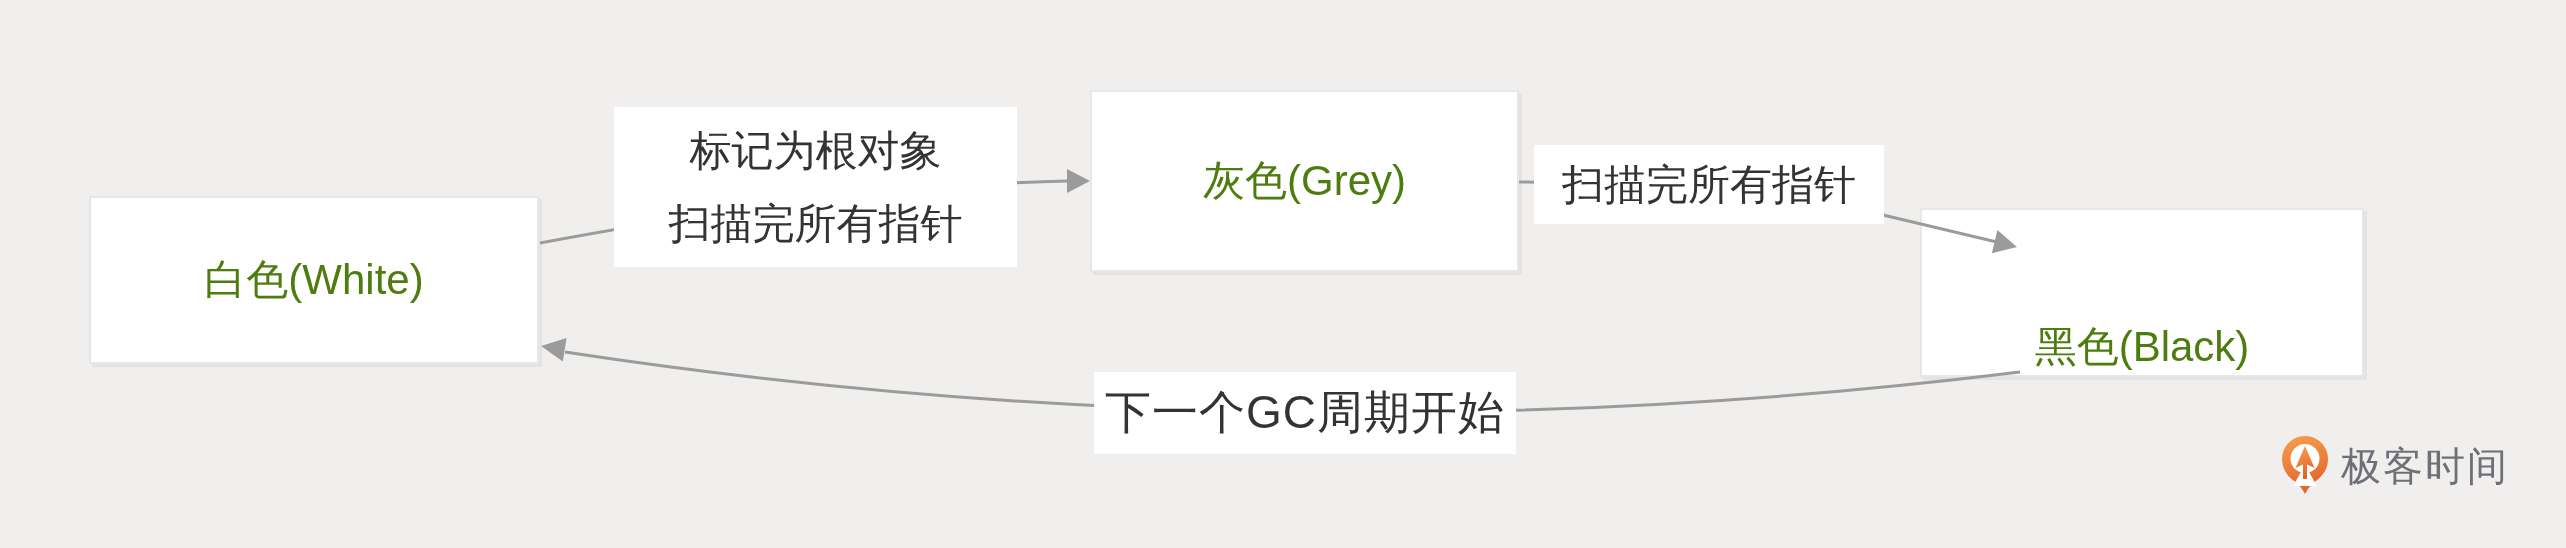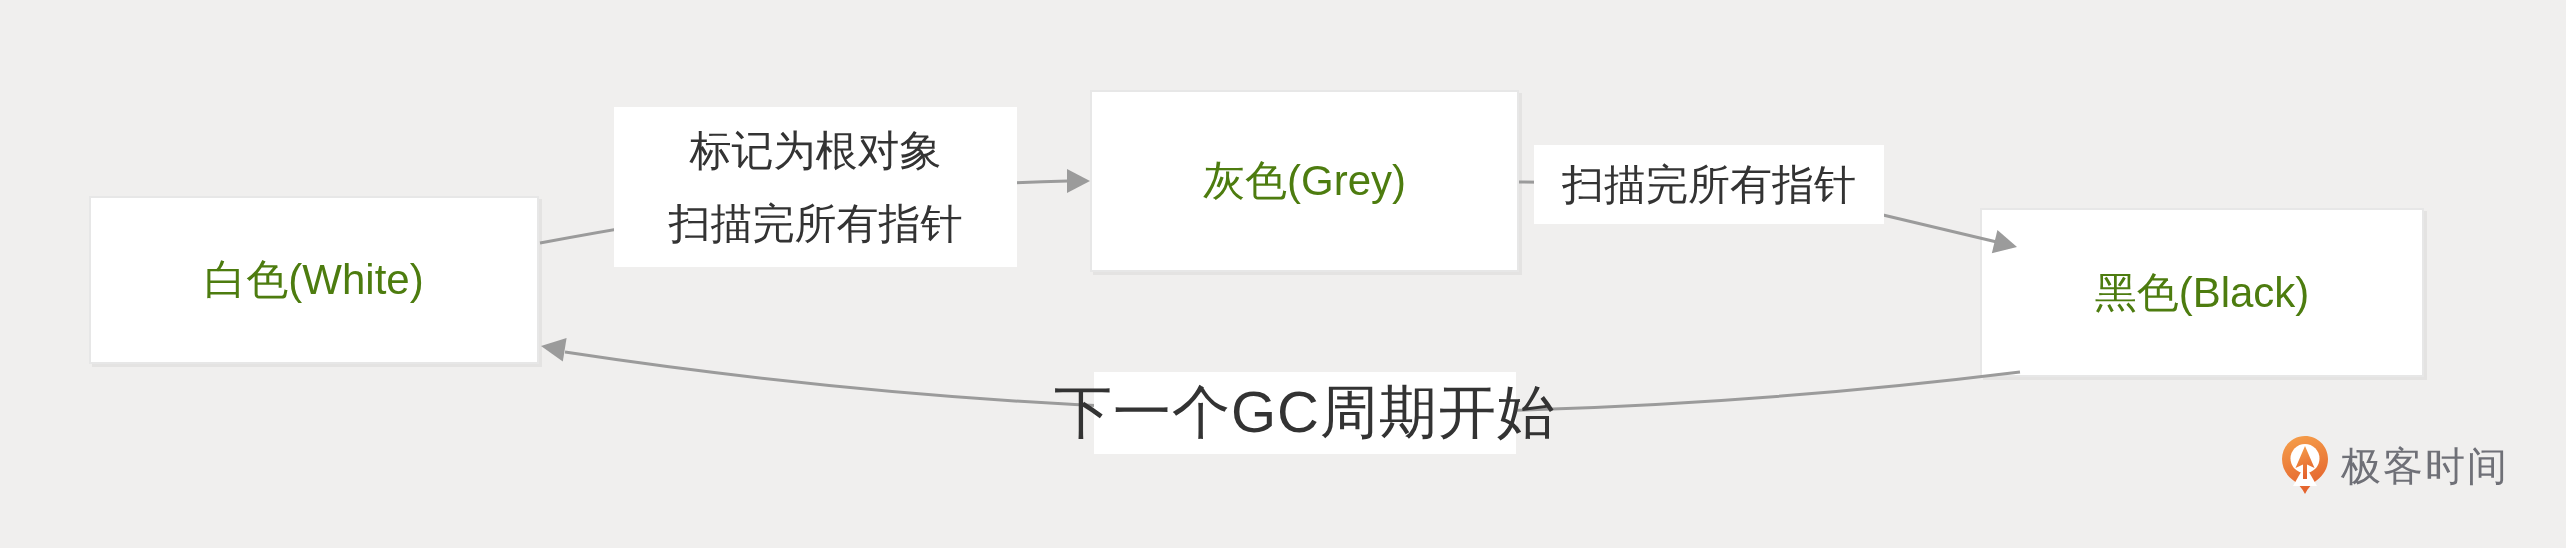--- a/index.html
+++ b/index.html
@@ -27,21 +27,21 @@
     display: flex;
     align-items: center;
     justify-content: center;
     font-size: 42px;
     color: #4d7c0f;
     box-sizing: border-box;
     z-index: 1;
   }
   #node-white { left: 89px;  top: 196px; width: 450px; height: 168px; }
   #node-grey  { left: 1090px; top: 90px;  width: 429px; height: 182px; }
-  #node-black { left: 1980px; top: 208px; width: 444px; height: 169px; }
+  #node-black { left: 1920px; top: 208px; width: 444px; height: 169px; align-items: flex-end; }
 
   svg.connectors {
     position: absolute;
     left: 0; top: 0;
     z-index: 2;
     pointer-events: none;
   }
 
   .edge-label {
     position: absolute;
@@ -52,21 +52,21 @@
     justify-content: center;
     text-align: center;
     font-size: 42px;
     color: #333333;
     z-index: 3;
     box-sizing: border-box;
     white-space: nowrap;
   }
   #edge-label-mark { left: 614px; top: 107px; width: 403px; height: 160px; line-height: 73px; align-items: center; }
   #edge-label-scan { left: 1534px; top: 145px; width: 350px; height: 79px; }
-  #edge-label-gc   { left: 1094px; top: 372px; width: 422px; height: 82px; font-size: 58px; letter-spacing: 1px; }
+  #edge-label-gc   { left: 1094px; top: 372px; width: 422px; height: 82px; font-size: 46px; letter-spacing: 1px; }
 
   .logo {
     position: absolute;
     left: 2282px;
     top: 436px;
     display: flex;
     align-items: center;
     z-index: 4;
   }
   .logo-text {

